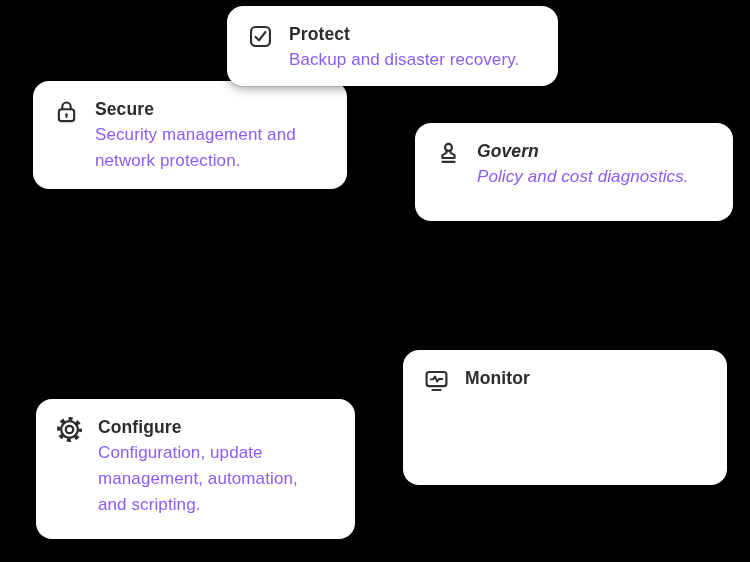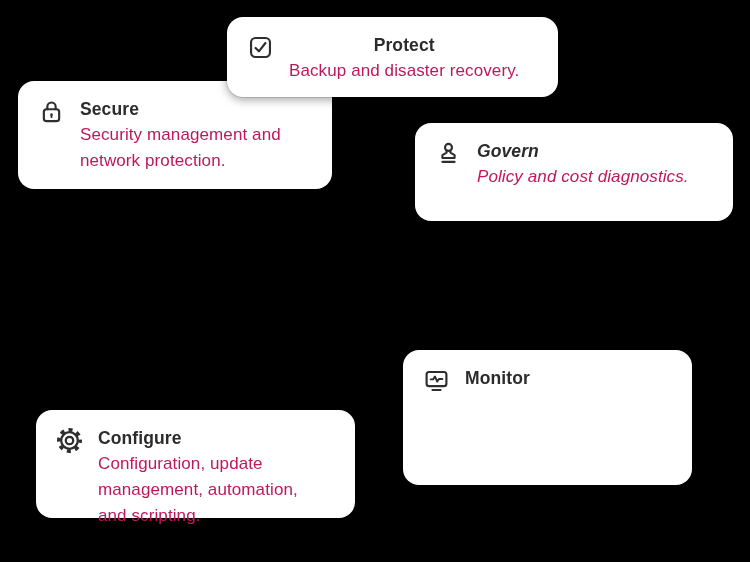--- a/index.html
+++ b/index.html
@@ -22,25 +22,25 @@
     position: absolute;
     box-sizing: border-box;
     background: #ffffff;
     border-radius: 16px;
     box-shadow: 0 0 0 1px rgba(0,0,0,0.10), 0 3px 10px rgba(0,0,0,0.35);
     display: flex;
     align-items: flex-start;
     gap: 15px;
     padding: 15px 20px;
   }
-  .card-protect   { left: 227px; top: 17px;  width: 331px; height: 80px;  z-index: 2; text-align: center; }
-  .card-secure    { left: 18px;  top: 81px;  width: 314px; height: 108px; z-index: 1; }
+  .card-protect   { left: 227px; top: 6px;  width: 331px; height: 80px;  z-index: 2; }
+  .card-secure    { left: 33px;  top: 81px;  width: 314px; height: 108px; z-index: 1; }
   .card-govern    { left: 415px; top: 123px; width: 318px; height: 98px; font-style: italic;  }
-  .card-monitor   { left: 403px; top: 350px; width: 289px; height: 135px; }
-  .card-configure { left: 36px;  top: 410px; width: 319px; height: 108px; }
+  .card-monitor   { left: 403px; top: 350px; width: 324px; height: 135px; }
+  .card-configure { left: 36px;  top: 399px; width: 319px; height: 140px; }
   .icon-box {
     flex: 0 0 auto;
     width: 27px;
     height: 27px;
     margin-top: 2px;
   }
   .icon-box svg {
     display: block;
     width: 27px;
     height: 27px;
@@ -57,21 +57,21 @@
   .card-title {
     font-size: 17.5px;
     font-weight: 700;
     color: #2c2c2c;
     line-height: 26px;
     letter-spacing: 0.1px;
   }
   .card-desc {
     font-size: 17px;
     font-weight: 400;
-    color: #be185d;
+    color: #8b5cf6;
     line-height: 26px;
     white-space: pre-line;
     letter-spacing: 0.1px;
   }
 </style>
 </head>
 <body>
 
 <div class="stage">
 

